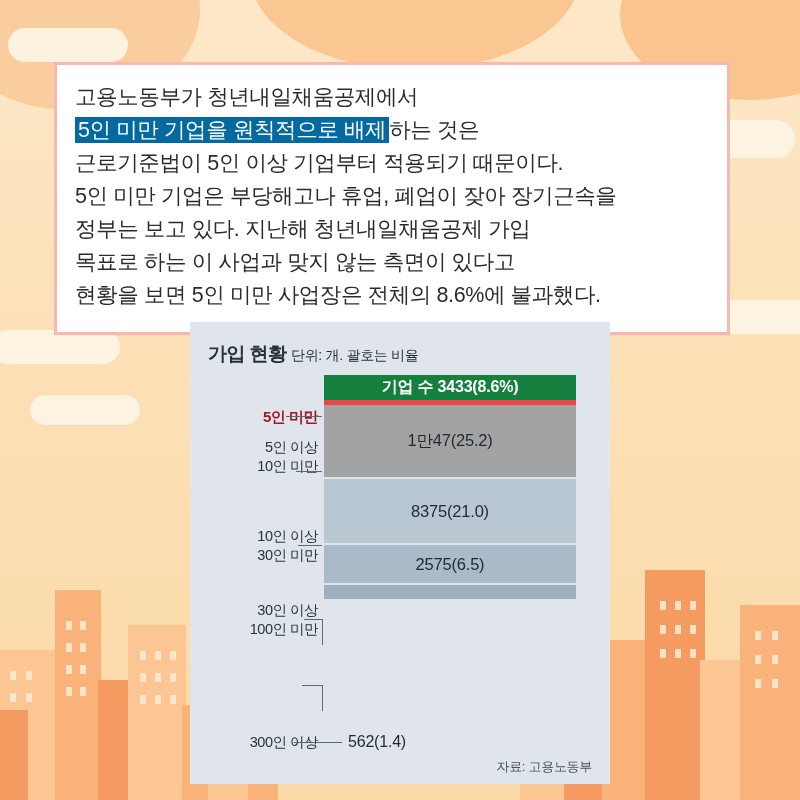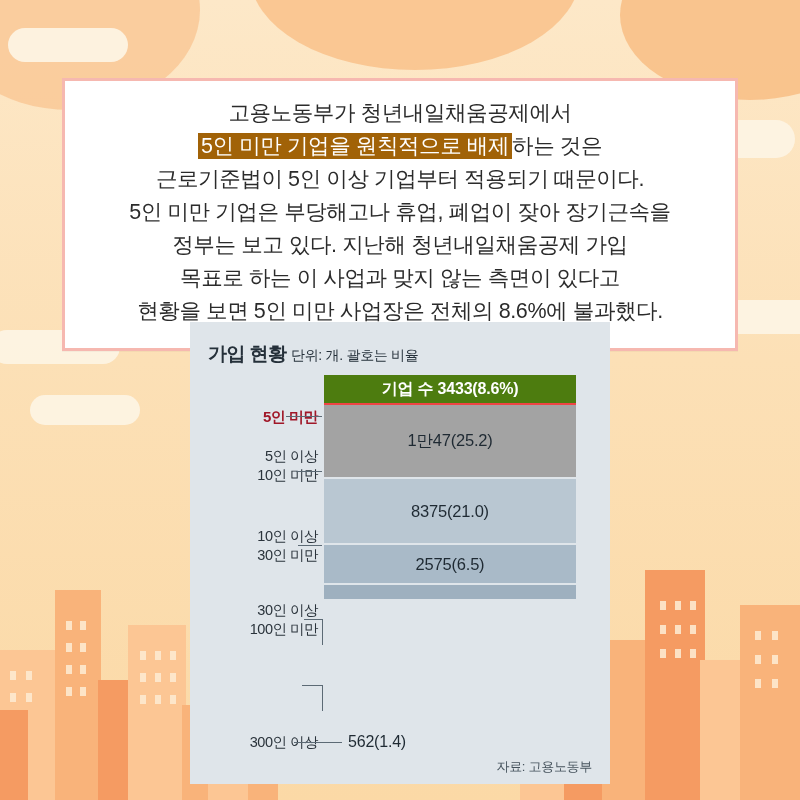--- a/index.html
+++ b/index.html
@@ -57,40 +57,39 @@
     position: absolute;
     width: 6px;
     height: 9px;
     background: #fde9cf;
     opacity: .9;
   }
 
   
   .quote-card {
     position: absolute;
-    left: 62px;
+    left: 54px;
     top: 62px;
     width: 676px;
     box-sizing: border-box;
     background: #ffffff;
     border: 3px solid #f6b8b0;
     padding: 16px 18px 20px 18px;
-    text-align: center;
+    text-align: left;
     box-shadow: 0 1px 0 rgba(0,0,0,.03);
-    margin-top: 16px;
   }
   .quote-line {
     font-size: 21.5px;
     line-height: 33px;
     color: #2b2b2b;
     letter-spacing: -0.4px;
     white-space: nowrap;
   }
   .hl {
-    background: #a16207;
+    background: #0369a1;
     color: #ffffff;
     padding: 1px 3px;
   }
 
   
   .chart-card {
     position: absolute;
     left: 190px;
     top: 322px;
     width: 420px;
@@ -134,22 +133,22 @@
     display: flex;
     align-items: center;
     justify-content: center;
   }
   .bar .val {
     font-size: 16.5px;
     color: #1f2a33;
     letter-spacing: -0.2px;
   }
   .bar.first {
-    background: #4d7c0f;
-    border-bottom: 2px solid #ef4444;
+    background: #15803d;
+    border-bottom: 5px solid #ef4444;
   }
   .bar.first .val {
     color: #ffffff;
     font-weight: bold;
     font-size: 16px;
   }
   .bar.b2 { background: #a3a3a3; }
   .bar.b3 { background: #a9bac8; }
   .bar.b4 { background: #b9c7d2; }
   .bar.b5 { background: #a9bac8; }
@@ -306,21 +305,21 @@
       <span>가입 현황</span>
       <span class="unit">단위: 개. 괄호는 비율</span>
     </div>
 
     <div class="plot">
 
       <div class="labels">
         <div class="cat red" style="top:32px;">
           <div>5인 미만</div>
         </div>
-        <div class="cat" style="top:72px;text-align:right;">
+        <div class="cat" style="top:63px;text-align:right;">
           <div>5인 이상</div>
           <div>10인 미만</div>
         </div>
         <div class="cat" style="top:152px;">
           <div>10인 이상</div>
           <div>30인 미만</div>
         </div>
         <div class="cat" style="top:226px;">
           <div>30인 이상</div>
           <div>100인 미만</div>

